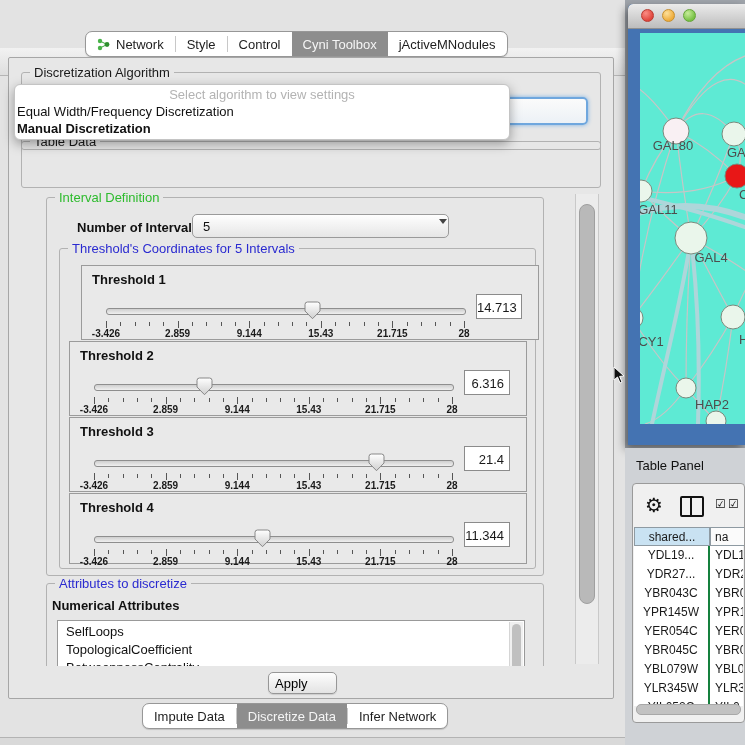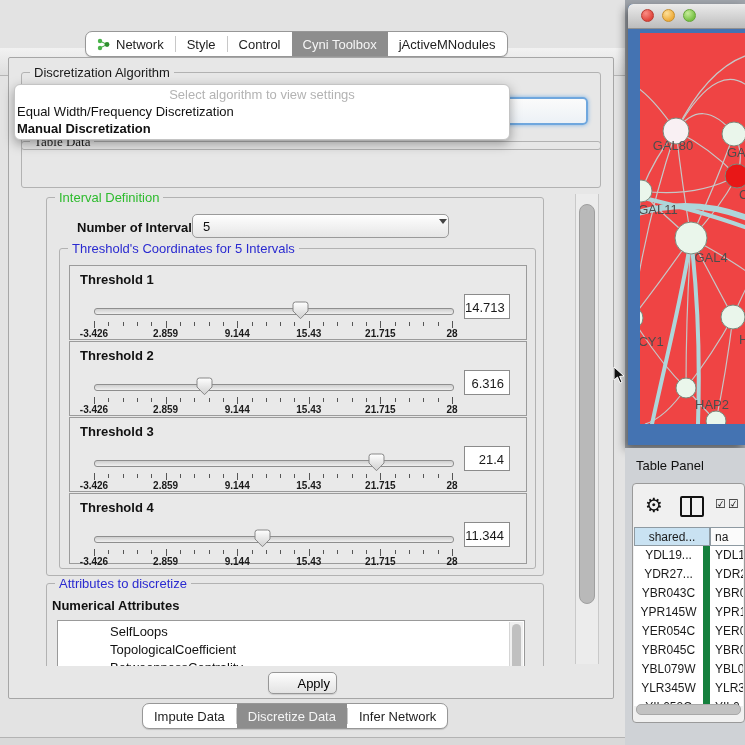--- a/index.html
+++ b/index.html
@@ -52,51 +52,51 @@
   .tick.major{top:55px;height:7px;}
   .tlabel{position:absolute;top:62px;transform:translateX(-50%);font-size:10px;font-weight:bold;color:#1a1a1a;white-space:nowrap;}
   .valbox{position:absolute;left:394px;top:28px;width:46px;height:25px;background:#fff;border:1px solid #8b8b8b;
     font-size:13px;line-height:25px;text-align:right;padding-right:5px;box-sizing:border-box;}
   .listbox{position:absolute;background:#fff;border:1px solid #999;}
   .listitem{font-size:13px;line-height:18px;padding-left:8px;color:#111;white-space:nowrap;}
   .vsb-track{position:absolute;left:566px;top:136px;width:22px;height:470px;background:#ececec;
     border-left:1px solid #c9c9c9;border-right:1px solid #c9c9c9;}
   .vsb-thumb{position:absolute;left:3px;top:10px;width:14px;height:398px;background:#b9b9b9;border:1px solid #9f9f9f;border-radius:8px;}
   .btn{position:absolute;border:1px solid #979797;border-radius:5px;background:linear-gradient(#fdfdfd,#e3e3e3);
-    font-size:13px;text-align:right;box-shadow:0 1px 1px rgba(0,0,0,.12);}
+    font-size:13px;text-align:left;box-shadow:0 1px 1px rgba(0,0,0,.12);}
   .btabstrip{position:absolute;left:142px;top:703px;height:24px;display:flex;background:#fff;
     border:1px solid #979797;border-radius:7px;overflow:hidden;box-shadow:0 1px 1px rgba(0,0,0,.15);}
   .cp-bottom{position:absolute;left:0;top:737px;width:625px;height:8px;background:#d9d9d9;border-top:1px solid #b3b3b3;}
   
   .netwin{position:absolute;left:628px;top:4px;width:117px;height:441px;background:#4473b2;
     border-top-left-radius:5px;box-shadow:-3px 4px 10px rgba(0,0,0,.45);overflow:hidden;}
   .net-titlebar{position:absolute;left:0;top:0;width:117px;height:24px;
     background:linear-gradient(#ebebeb,#bdbdbd);border-bottom:1px solid #8f8f8f;border-top-left-radius:5px;}
   .light{position:absolute;top:5px;width:13px;height:13px;border-radius:50%;box-sizing:border-box;}
   .light.red{left:13px;background:radial-gradient(circle at 35% 30%,#fa8d84,#e0463d 70%);border:1px solid #b83a31;}
   .light.yellow{left:34px;background:radial-gradient(circle at 35% 30%,#fde09a,#eeac3b 70%);border:1px solid #c58f2e;}
   .light.green{left:55px;background:radial-gradient(circle at 35% 30%,#c6ec9a,#77c144 70%);border:1px solid #64a437;}
-  .canvas{position:absolute;left:12px;top:29px;width:105px;height:391px;background:#ef4444;overflow:hidden;}
+  .canvas{position:absolute;left:12px;top:29px;width:105px;height:391px;background:#5eead4;overflow:hidden;}
   
   .tp-zone{position:absolute;left:625px;top:448px;width:120px;height:297px;background:#cfd2d6;}
   .tp-title{position:absolute;left:11px;top:10px;font-size:13px;color:#111;}
   .tp-inner{position:absolute;left:7px;top:35px;width:111px;height:238px;background:#f0f0f0;
     border:1px solid #9a9a9a;border-radius:4px;overflow:hidden;}
   .gear{position:absolute;left:12px;top:8px;font-size:20px;color:#111;line-height:26px;}
   .split-icon{position:absolute;left:47px;top:12px;width:20px;height:17px;border:2px solid #111;border-radius:2px;}
   .split-icon div{position:absolute;left:8px;top:0;width:2px;height:17px;background:#111;}
   .chk{position:absolute;top:13px;font-size:12px;color:#111;}
   .tp-header{position:absolute;top:43px;height:19px;font-size:12px;line-height:19px;}
   .tp-h1{position:absolute;left:1px;width:76px;background:var(--headerBlue);border:1px solid #8e9aa2;
     text-align:center;box-sizing:border-box;height:19px;}
   .tp-h2{position:absolute;left:77px;width:40px;background:#fbfbfb;border:1px solid #8e9aa2;
     padding-left:4px;box-sizing:border-box;height:19px;}
   .tp-rows{position:absolute;left:1px;top:62px;width:109px;height:160px;overflow:hidden;background:#fff;}
   .tp-row{height:19px;line-height:19px;font-size:12px;white-space:nowrap;}
-  .tp-c1{display:inline-block;width:76px;text-align:center;border-right:7px solid #15803d;box-sizing:border-box;vertical-align:top;}
+  .tp-c1{display:inline-block;width:76px;text-align:center;border-right:2px solid #15803d;box-sizing:border-box;vertical-align:top;}
   .tp-c2{display:inline-block;padding-left:5px;vertical-align:top;}
   .hsb{position:absolute;left:3px;bottom:7px;width:103px;height:9px;background:#c2c2c2;border:1px solid #a8a8a8;border-radius:5px;}
   .cursor{position:absolute;left:613px;top:366px;z-index:9;}
 </style>
 </head>
 <body>
 
 <div id="root">
 
   <div class="cp">
@@ -143,36 +143,36 @@
       <div class="focus-combo"></div>
 
       <div class="popup">
         <div class="prompt">Select algorithm to view settings</div>
         <div id="popup-items">
             <div class="pitem">Equal Width/Frequency Discretization</div>
             <div class="pitem hl">Manual Discretization</div>
           </div>
       </div>
 
-      <div class="group" style="left:12px;top:83px;width:578px;height:45px;font-family:Liberation Serif, serif;">
+      <div class="group" style="left:12px;top:83px;width:578px;height:45px;">
         <span class="gtitle">Table Data</span>
       </div>
 
       <div class="viewport">
         <div class="group" style="left:25px;top:6px;width:496px;height:377px;">
           <span class="gtitle green">Interval Definition</span>
           <span class="bold13" style="position:absolute;left:30px;top:22px;">Number of Intervals</span>
           <div class="combo" style="left:145px;top:16px;width:257px;">
             <span>5</span>
             <span class="stepper"><span class="up"></span><span class="dn"></span></span>
           </div>
           <div class="group" style="left:12px;top:50px;width:475px;height:319px;">
             <span class="gtitle blue">Threshold's Coordinates for 5 Intervals</span>
             <div id="thresholds">
-                <div class="thr-panel" style="top: 16px; height: 75px;">
+                <div class="thr-panel" style="top: 16px; height: 75px; margin-left: 12px;">
     <span class="thr-title bold13">Threshold 1</span>
     <div class="track"></div>
     <span class="thumb" style="left: 222.137px;"><svg width="17" height="19" viewBox="0 0 17 19">
                       <defs>
                         <linearGradient id="tg0" x1="0" y1="0" x2="0" y2="1">
                           <stop offset="0" stop-color="#ffffff"></stop>
                           <stop offset="1" stop-color="#cfcfcf"></stop>
                         </linearGradient>
                       </defs>
                       <path d="M3.5,1 H13.5 A2.5,2.5 0 0 1 16,3.5 V10 L8.5,17.7 L1,10 V3.5 A2.5,2.5 0 0 1 3.5,1 Z" fill="url(#tg0)" stroke="#878787"></path>
@@ -230,21 +230,21 @@
     <div class="valbox">11.344</div>
   </div>
               </div>
           </div>
         </div>
 
         <div class="group" style="left:25px;top:392px;width:496px;height:150px;">
           <span class="gtitle blue">Attributes to discretize</span>
           <span class="bold13" style="position:absolute;left:5px;top:14px;">Numerical Attributes</span>
           <div class="listbox" style="left:10px;top:36px;width:466px;height:100px;">
-            <div id="attr-list" style="padding-top:2px;padding-left:44px;">
+            <div id="attr-list" style="padding-top:2px;">
                 <div class="listitem">SelfLoops</div>
                 <div class="listitem">TopologicalCoefficient</div>
                 <div class="listitem">BetweennessCentrality</div>
               </div>
             <div style="position:absolute;right:1px;top:1px;width:13px;height:98px;background:#f0f0f0;border-left:1px solid #d5d5d5;">
               <div style="position:absolute;left:2px;top:2px;width:9px;height:46px;background:#c0c0c0;border-radius:5px;"></div>
             </div>
           </div>
         </div>
       </div>

